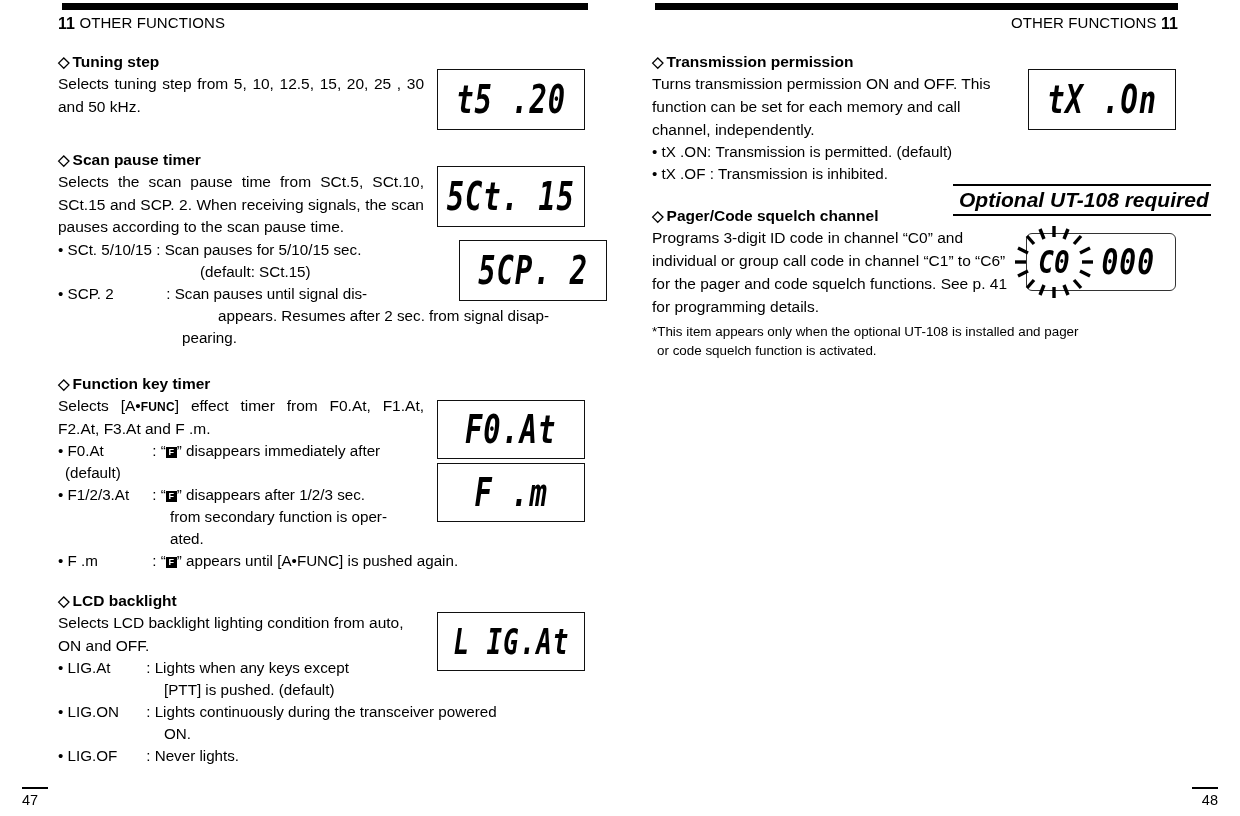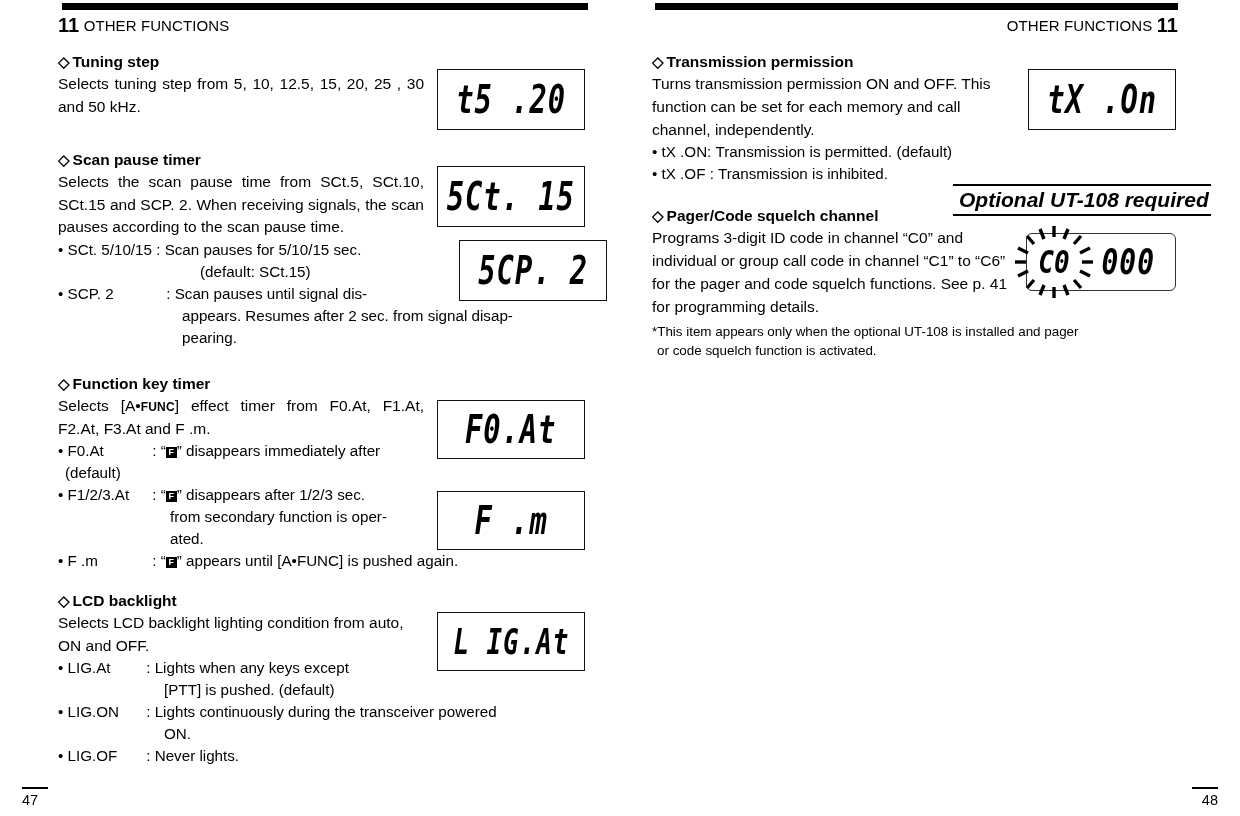--- a/index.html
+++ b/index.html
@@ -35,21 +35,21 @@
   .page-right .topbar { left: 35px;  width: 523px; }
 
   .running-head {
     position: absolute;
     top: 14px;
     font-size: 15px;
     letter-spacing: 0.1px;
     white-space: nowrap;
   }
   .running-head .chap {
-    font-size: 20px;
+    font-size: 16px;
     font-weight: bold;
     vertical-align: -1px;
   }
   .rh-left  { left: 58px; }
   .rh-right { right: 62px; }
 
   
   .col {
     position: absolute;
     top: 52px;
@@ -255,21 +255,21 @@
         <span class="lbl"> : </span>
         <span class="txt">Scan pauses for 5/10/15 sec.</span>
       </div>
       <div class="cont" style="padding-left:142px;">(default: SCt.15)</div>
 
       <div class="brow">
         <span class="lbl" style="width:104px;">• SCP. 2</span>
         <span class="lbl"> : </span>
         <span class="txt">Scan pauses until signal dis-</span>
       </div>
-      <div class="cont" style="padding-left:124px;">appears. Resumes after 2 sec. from signal disap-</div>
+      <div class="cont" style="padding-left:124px;text-align:center;">appears. Resumes after 2 sec. from signal disap-</div>
       <div class="cont" style="padding-left:124px;">pearing.</div>
     </div>
 
     <h2 class="sec" style="margin-top:25px;">
       <span class="dia">◇</span><span>Function key timer</span>
     </h2>
     <p class="body wrapnarrow func-key"><span>Selects [A•</span><span class="sc">FUNC</span><span>] effect timer from F0.At, F1.At, F2.At, F3.At and F .m.</span></p>
 
     <div class="bullets">
       <div class="brow">
@@ -334,21 +334,21 @@
   </div>
 
   <div class="lcd" style="left:459px; top:240px; width:148px; height:61px;">
     <span class="seg">5CP. 2</span>
   </div>
 
   <div class="lcd" style="left:437px; top:400px; width:148px; height:59px;">
     <span class="seg">F0.At</span>
   </div>
 
-  <div class="lcd" style="left:437px; top:491px; width:148px; height:59px;">
+  <div class="lcd" style="left:437px; top:463px; width:148px; height:59px;">
     <span class="seg">F .m</span>
   </div>
 
   <div class="lcd" style="left:437px; top:612px; width:148px; height:59px;">
     <span class="seg small">L IG.At</span>
   </div>
 
   <div class="pagenum pn-left">47</div>
 </div>
 

